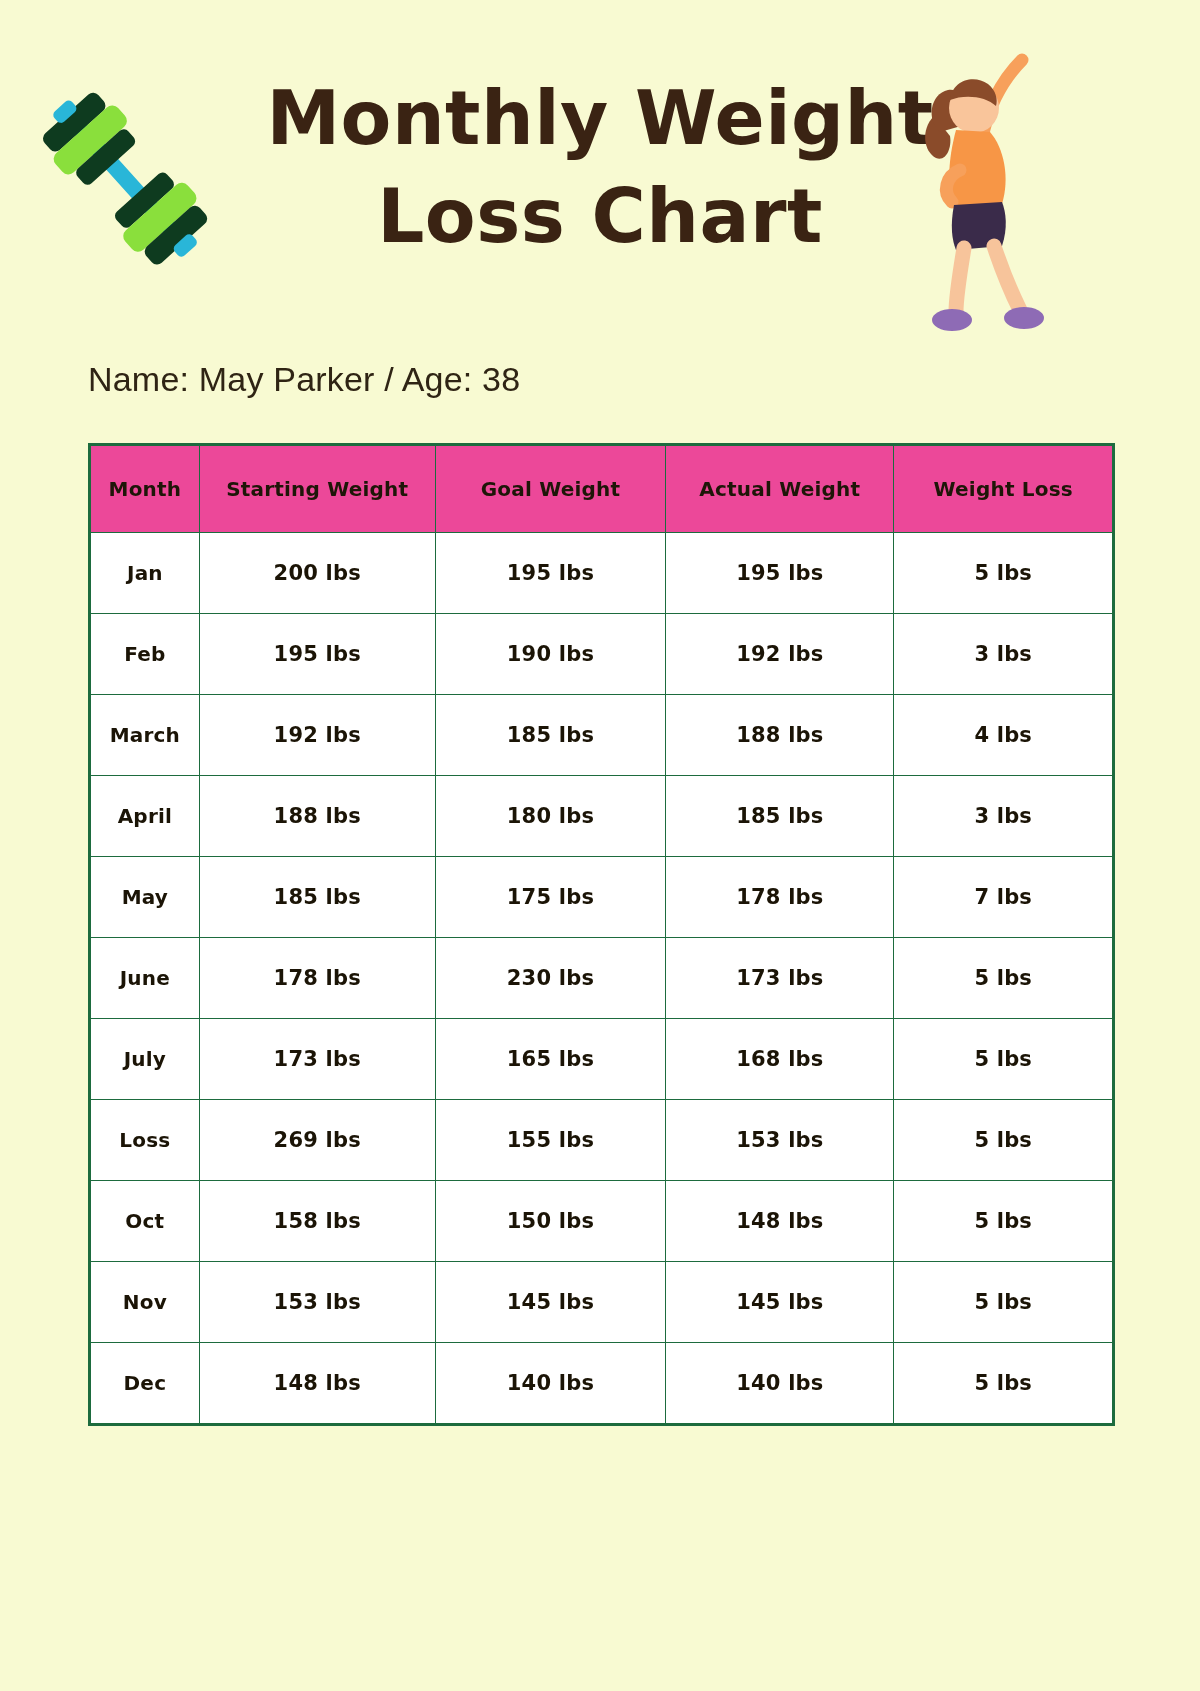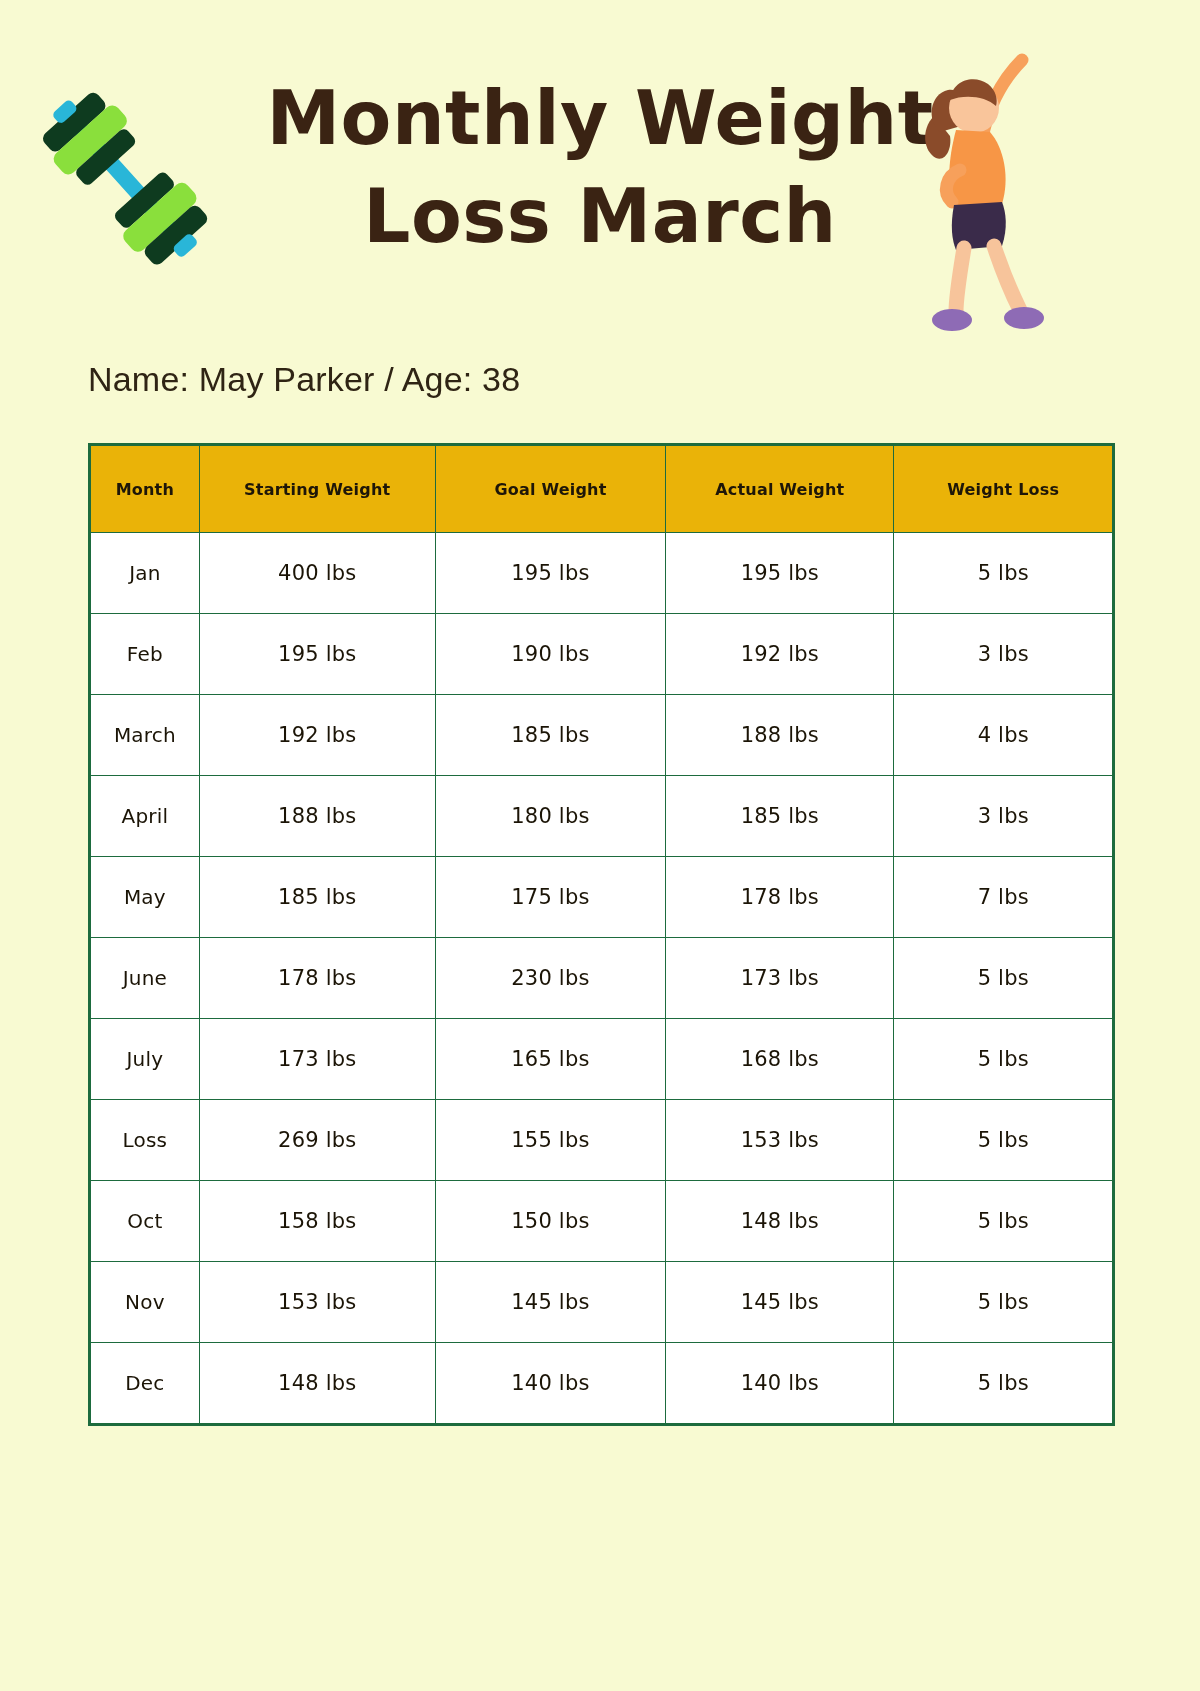--- a/index.html
+++ b/index.html
@@ -89,36 +89,36 @@
     background: #FFFFFF;
   }
 
   table.chart col.c-month   { width: 100px; }
   table.chart col.c-start   { width: 215px; }
   table.chart col.c-goal    { width: 210px; }
   table.chart col.c-actual  { width: 208px; }
   table.chart col.c-loss    { width: 200px; }
 
   table.chart thead th {
-    background: #eab308;
+    background: #ec4899;
     color: #1E1608;
-    font-size: 16px;
+    font-size: 20px;
     font-weight: bold;
     height: 84px;
     border: 1px solid #1D6B3E;
     font-family: "DejaVu Sans", sans-serif;
     letter-spacing: 0.2px;
   }
 
   table.chart tbody td {
     height: 78px;
     border: 1px solid #1D6B3E;
     text-align: center;
     font-size: 21px;
-    font-weight: normal;
+    font-weight: bold;
     color: #1B1406;
     font-family: "DejaVu Sans", sans-serif;
     letter-spacing: 0.2px;
   }
 
   table.chart tbody td.month {
     font-size: 20px;
   }
 </style>
 </head>
@@ -143,21 +143,21 @@
           <rect x="50" y="174" width="72" height="22" rx="7" fill="#0E3B1F"></rect>
 
           <rect x="74" y="12" width="24" height="14" rx="5" fill="#29B6D8"></rect>
           <rect x="74" y="192" width="24" height="14" rx="5" fill="#29B6D8"></rect>
         </g>
       </svg>
     </div>
 
     <div class="title-block">
       <div class="title-line">Monthly Weight</div>
-      <div class="title-line">Loss March</div>
+      <div class="title-line">Loss Chart</div>
     </div>
 
     <div class="woman">
       <svg viewBox="0 0 190 320" width="190" height="320" xmlns="http://www.w3.org/2000/svg">
 
         <path d="M92 120 C96 92 110 62 132 40" stroke="#F7A05B" stroke-width="13" fill="none" stroke-linecap="round"></path>
 
         <path d="M44 96 C30 110 34 132 46 138 C56 142 62 128 60 116 Z" fill="#8A4B2A"></path>
         <path d="M58 70 C40 74 36 100 50 112 L78 104 C82 84 74 68 58 70 Z" fill="#8A4B2A"></path>
 
@@ -195,21 +195,21 @@
           <th>Month</th>
           <th>Starting Weight</th>
           <th>Goal Weight</th>
           <th>Actual Weight</th>
           <th>Weight Loss</th>
         </tr>
       </thead>
       <tbody>
         <tr>
           <td class="month">Jan</td>
-          <td>400 lbs</td>
+          <td>200 lbs</td>
           <td>195 lbs</td>
           <td>195 lbs</td>
           <td>5 lbs</td>
         </tr>
         <tr>
           <td class="month">Feb</td>
           <td>195 lbs</td>
           <td>190 lbs</td>
           <td>192  lbs</td>
           <td>3  lbs</td>

